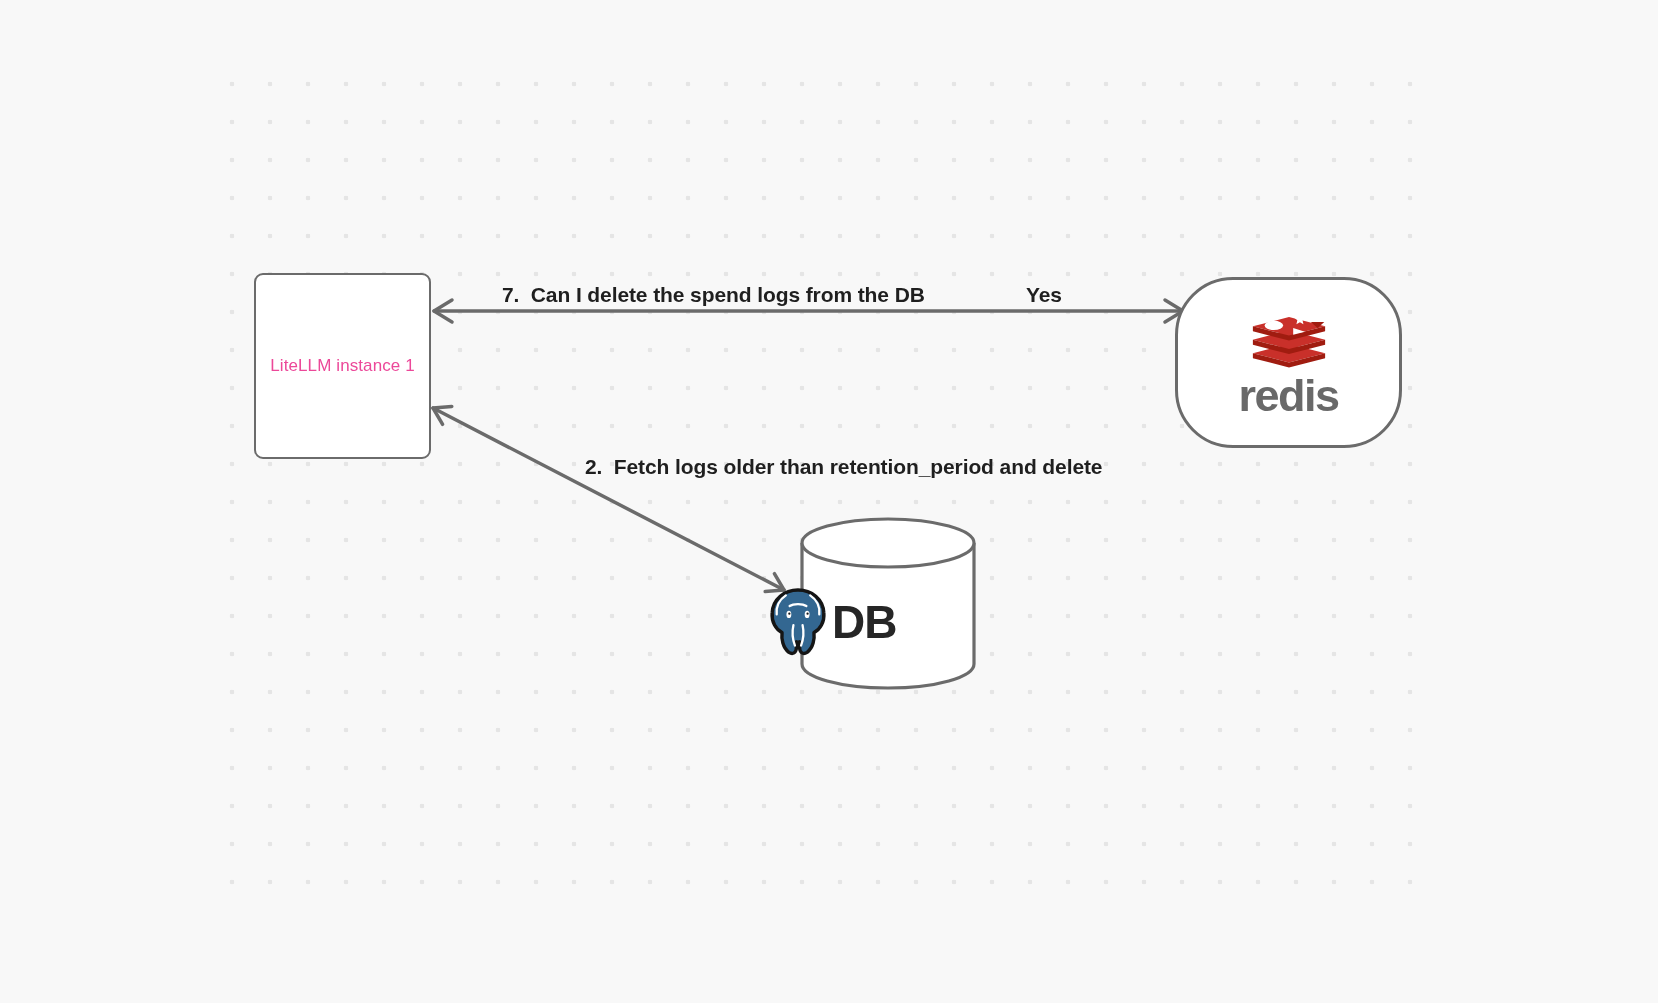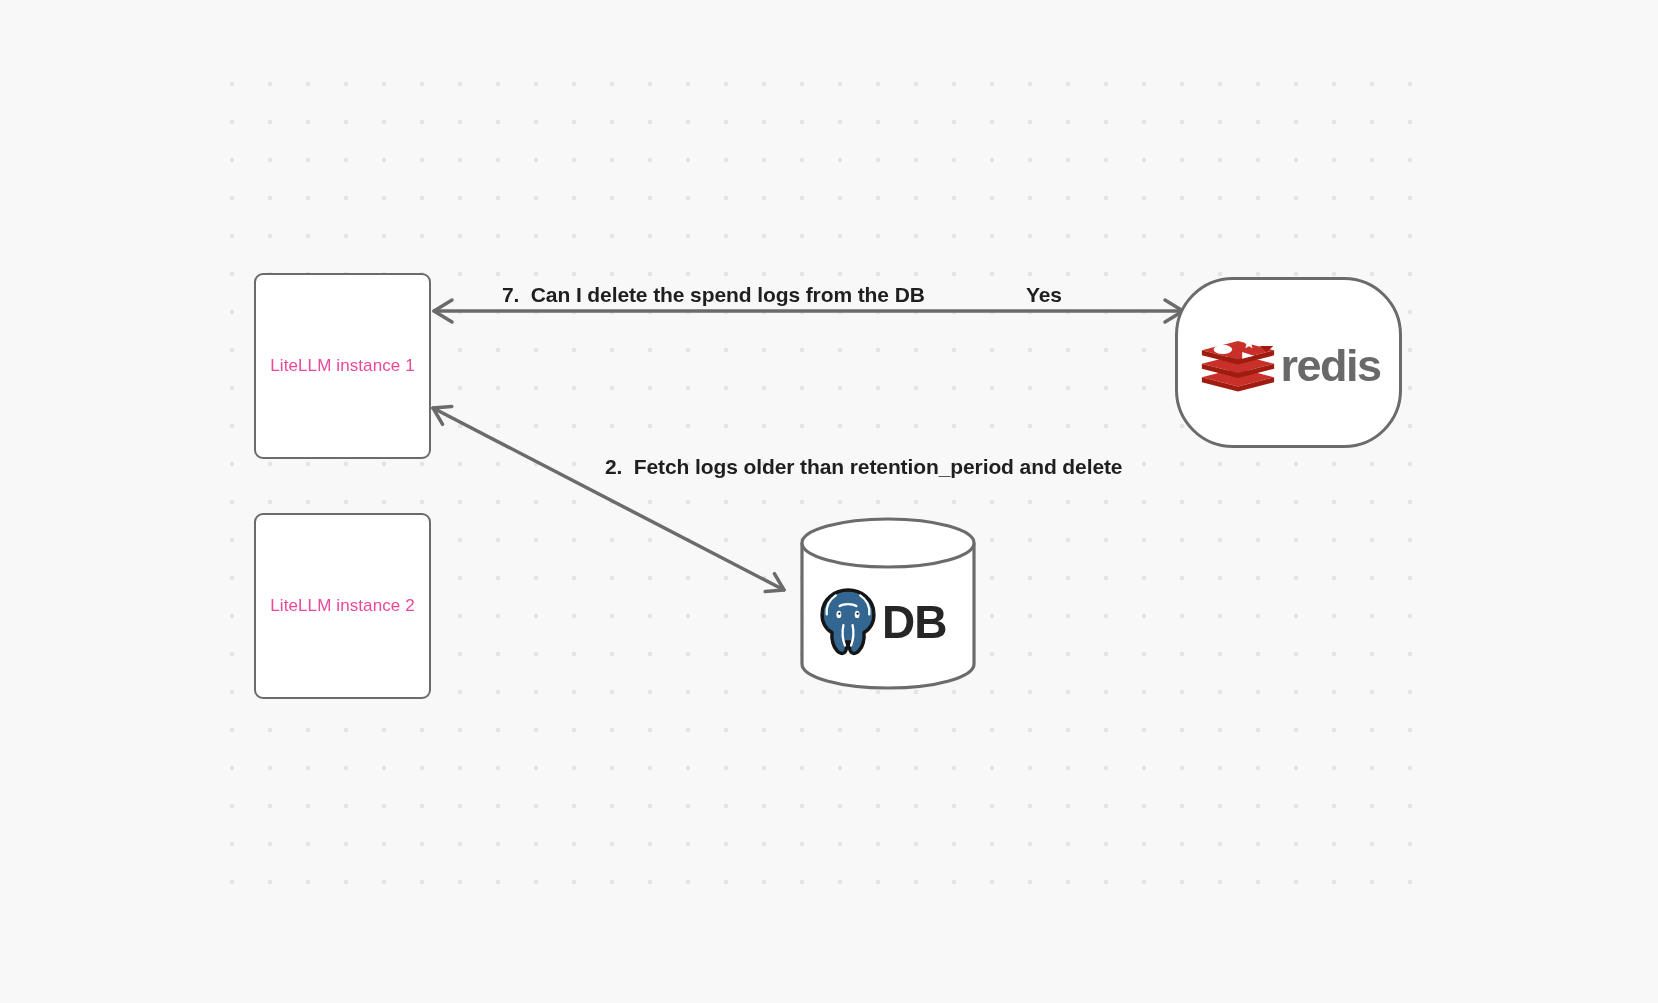--- a/index.html
+++ b/index.html
@@ -15,29 +15,29 @@
   .overlay{position:absolute;left:0;top:0;pointer-events:none;}
   .node-box{
     position:absolute;left:254px;width:177px;height:186px;box-sizing:border-box;
     background:#ffffff;border:2.8px solid #6b6b6b;border-radius:9px;
     display:flex;align-items:center;justify-content:center;
   }
   .node-box span{font-size:17px;color:#ec4899;letter-spacing:0.1px;}
   .redis-node{
     position:absolute;left:1175px;top:277px;width:227px;height:171px;box-sizing:border-box;
     background:#ffffff;border:3.2px solid #6b6b6b;border-radius:58px;
-    display:flex;flex-direction:row;align-items:center;justify-content:center;
+    display:flex;flex-direction:column;align-items:center;justify-content:center;
     padding-top:4px;
   }
   .redis-wordmark{
     font-size:45px;font-weight:700;color:#696969;letter-spacing:-1.5px;line-height:1;
     margin-top:2px;
   }
   .db-label{
-    position:absolute;left:810px;top:582px;height:80px;
+    position:absolute;left:760px;top:582px;height:80px;
     display:flex;align-items:center;
   }
   .db-label span{
     font-size:46px;font-weight:600;color:#262626;letter-spacing:-1px;margin-left:-4px;
   }
   .annotation{
     position:absolute;font-size:21px;font-weight:700;color:#1f1f1f;
     white-space:pre;letter-spacing:-0.1px;
   }
 </style>
@@ -63,23 +63,20 @@
     </g>
 
     <g stroke="#6b6b6b" stroke-width="3.2" fill="#ffffff">
       <path d="M802 543 L802 664 A86 24 0 0 0 974 664 L974 543"></path>
       <ellipse cx="888" cy="543" rx="86" ry="24"></ellipse>
     </g>
   </svg>
 
   <div class="node-box" style="top:273px">
     <span>LiteLLM instance 1</span>
-  </div>
-  <div class="node-box" style="top:513px">
-    <span>LiteLLM instance 2</span>
   </div>
 
   <div class="redis-node">
     <svg width="84" height="60" viewBox="0 -5 100 67">
 
       <g transform="translate(0,32)">
         <path d="M50 0 L93 11 L50 22 L7 11 Z" fill="#c9302a"></path>
         <path d="M7 11 L7 17 L50 28 L93 17 L93 11 L50 22 Z" fill="#a01c10"></path>
       </g>
 
@@ -114,15 +111,15 @@
       <circle cx="62.6" cy="39" r="1.5" fill="#151515"></circle>
       <path d="M44 54 C42 63 42.5 72 46 81" fill="none" stroke="#ffffff" stroke-width="3" stroke-linecap="round"></path>
       <path d="M56 54 C58 63 57.5 72 54 81" fill="none" stroke="#ffffff" stroke-width="3" stroke-linecap="round"></path>
       <path d="M39 29 C44 25.5 56 25.5 61 29" fill="none" stroke="#ffffff" stroke-width="3" stroke-linecap="round"></path>
     </svg>
     <span>DB</span>
   </div>
 
   <div class="annotation" style="left:502px;top:283px;">7.  Can I delete the spend logs from the DB</div>
   <div class="annotation" style="left:1026px;top:283px;">Yes</div>
-  <div class="annotation" style="left:585px;top:455px;margin-left:20px;">2.  Fetch logs older than retention_period and delete</div>
+  <div class="annotation" style="left:585px;top:455px;">2.  Fetch logs older than retention_period and delete</div>
 
 </div>
 
 </body></html>

